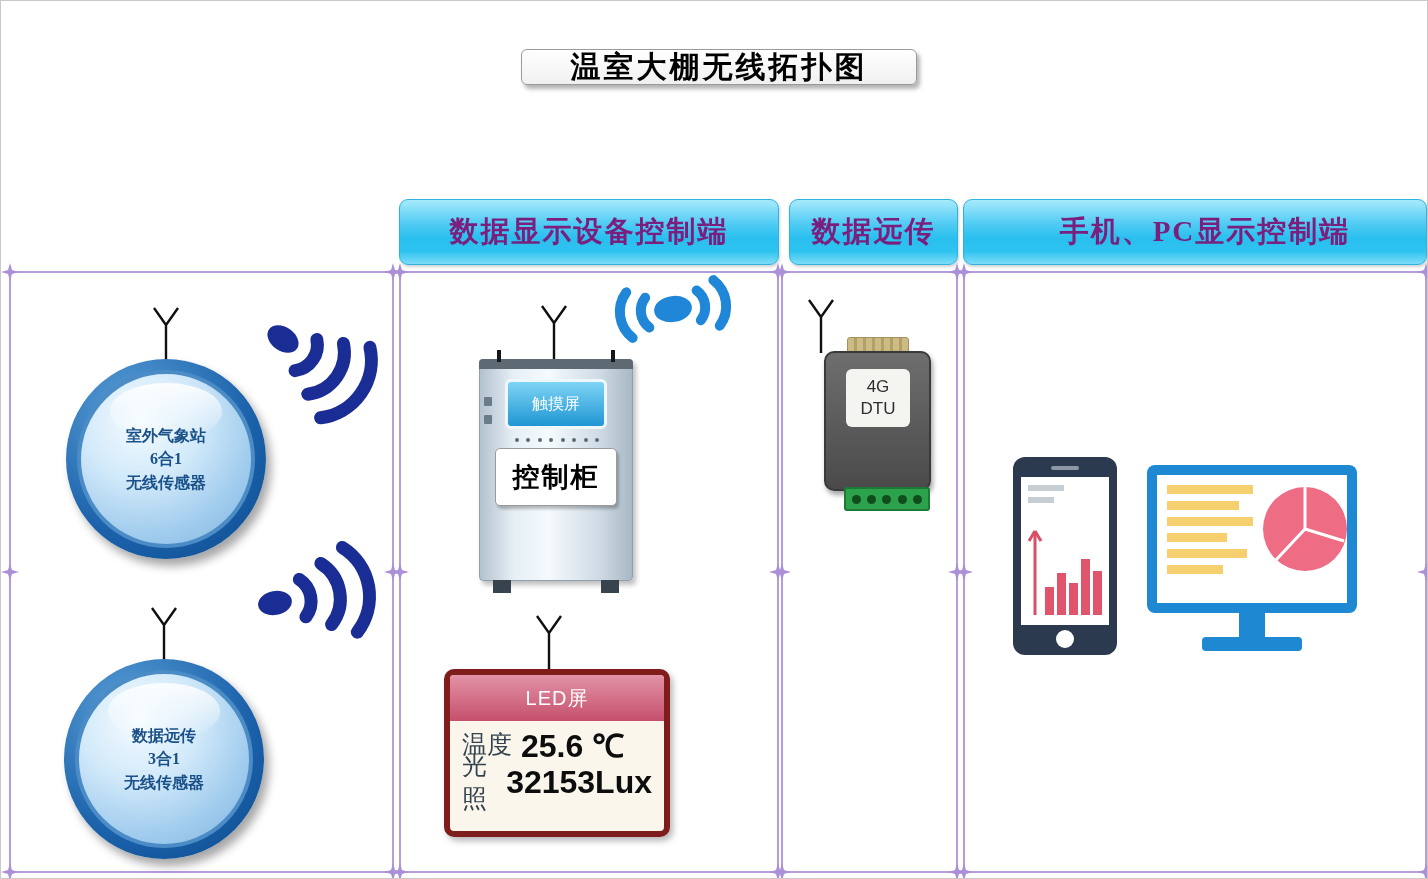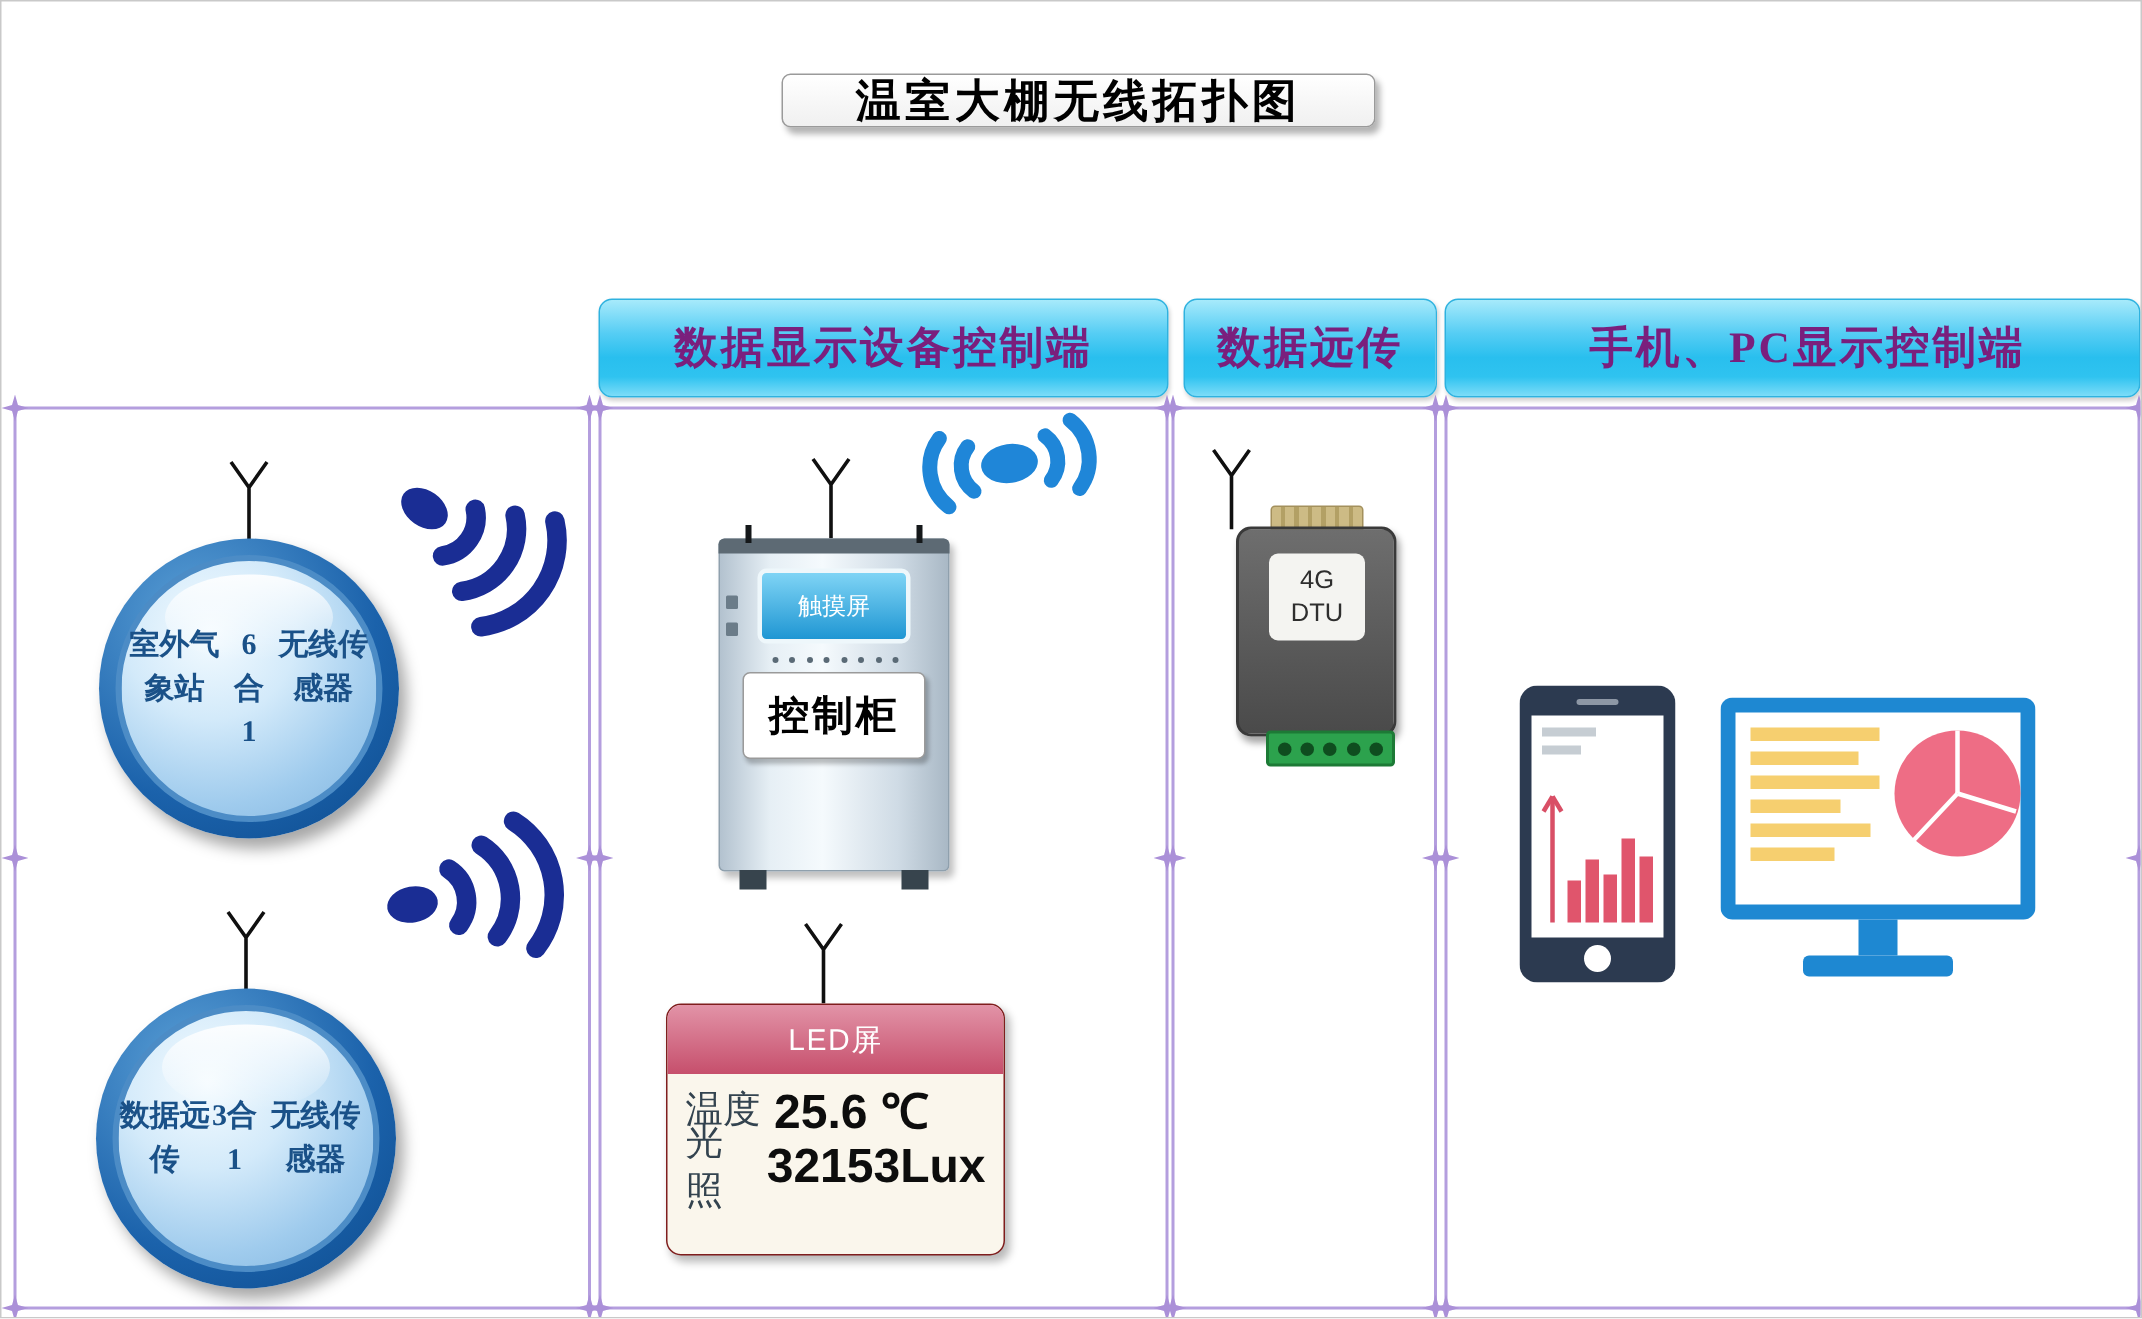--- a/index.html
+++ b/index.html
@@ -58,22 +58,22 @@
   .sensor { position:absolute; width:200px; height:200px; border-radius:50%;
     background:radial-gradient(circle at 32% 26%, #5a9fd6, #1b62ab 60%, #0c4a8c);
     box-shadow:5px 7px 10px rgba(0,0,0,.35); padding:11px; }
   .s1 { left:65px; top:358px; }
   .s2 { left:63px; top:658px; }
   .sensor-face { width:100%; height:100%; border-radius:50%; position:relative;
     background:radial-gradient(circle at 35% 28%, #f4fbff, #d3eafa 35%, #9fcbed 70%, #7fb3de);
     border:4px solid #4c8cc6; display:flex; align-items:center; justify-content:center; text-align:center; }
   .sensor-face::before { content:""; position:absolute; left:17%; top:5%; width:66%; height:34%;
     border-radius:50%; background:linear-gradient(rgba(255,255,255,.9), rgba(255,255,255,0)); }
-  .sensor-text { display:flex; font-family:"Liberation Serif", serif;
-    font-weight:bold; font-size:20px; line-height:1.45; color:#1a5188; position:relative; }
+  .sensor-text { display:flex; flex-direction:column; font-family:"Liberation Serif", serif;
+    font-weight:bold; font-size:16px; line-height:1.45; color:#1a5188; position:relative; }
 
   
   .cabinet { position:absolute; left:478px; top:358px; width:154px; height:222px; }
   .cab-body { position:absolute; inset:0; border:1px solid #8fa0ad; border-radius:4px;
     background:linear-gradient(90deg,#b3c2cf 0%,#e6eff5 22%,#f5fafd 45%,#cfdbe5 78%,#a9b8c5 100%);
     box-shadow:3px 4px 5px rgba(0,0,0,.25); }
   .cab-top { position:absolute; left:0; top:0; width:100%; height:10px; background:#5d6a74;
     border-radius:4px 4px 0 0; }
   .cab-stub { position:absolute; top:-9px; width:4px; height:12px; background:#15181a; }
   .stub-l { left:18px; } .stub-r { right:18px; }
@@ -87,21 +87,21 @@
   .lock1 { top:38px; } .lock2 { top:56px; }
   .cab-label { position:absolute; left:16px; top:89px; width:122px; height:58px; background:#fff;
     border:1px solid #9a9a9a; border-radius:5px; box-shadow:2px 3px 3px rgba(0,0,0,.25);
     display:flex; align-items:center; justify-content:center;
     font-family:"Liberation Serif", serif; font-weight:bold; font-size:27px; color:#000; letter-spacing:2px; }
   .cab-foot { position:absolute; bottom:-12px; width:18px; height:13px; background:#37444d; }
   .foot-l { left:14px; } .foot-r { right:14px; }
 
   
   .led-panel { position:absolute; left:443px; top:668px; width:226px; height:168px;
-    border-radius:10px; overflow:hidden; border:1px solid #7f1d1d;
+    border-radius:10px; overflow:hidden; border:6px solid #7f1d1d;
     background:#faf6ec; box-shadow:3px 4px 6px rgba(0,0,0,.28); }
   .led-header { height:46px; background:linear-gradient(180deg,#e293a7,#c64f6c);
     color:#fff; display:flex; align-items:center; justify-content:center; font-size:20px; letter-spacing:1px; }
   .led-body { padding:4px 12px; display:flex; flex-direction:column; }
   .led-row { display:flex; align-items:center; gap:9px; height:38px; }
   .led-label { font-family:"Liberation Serif", serif; font-size:25px; color:#33434f; }
   .led-value { font-family:"Liberation Sans", sans-serif; font-weight:bold; font-size:32px; color:#0d0d0d; }
 
   
   .dtu-top { position:absolute; left:846px; top:336px; width:62px; height:16px;

